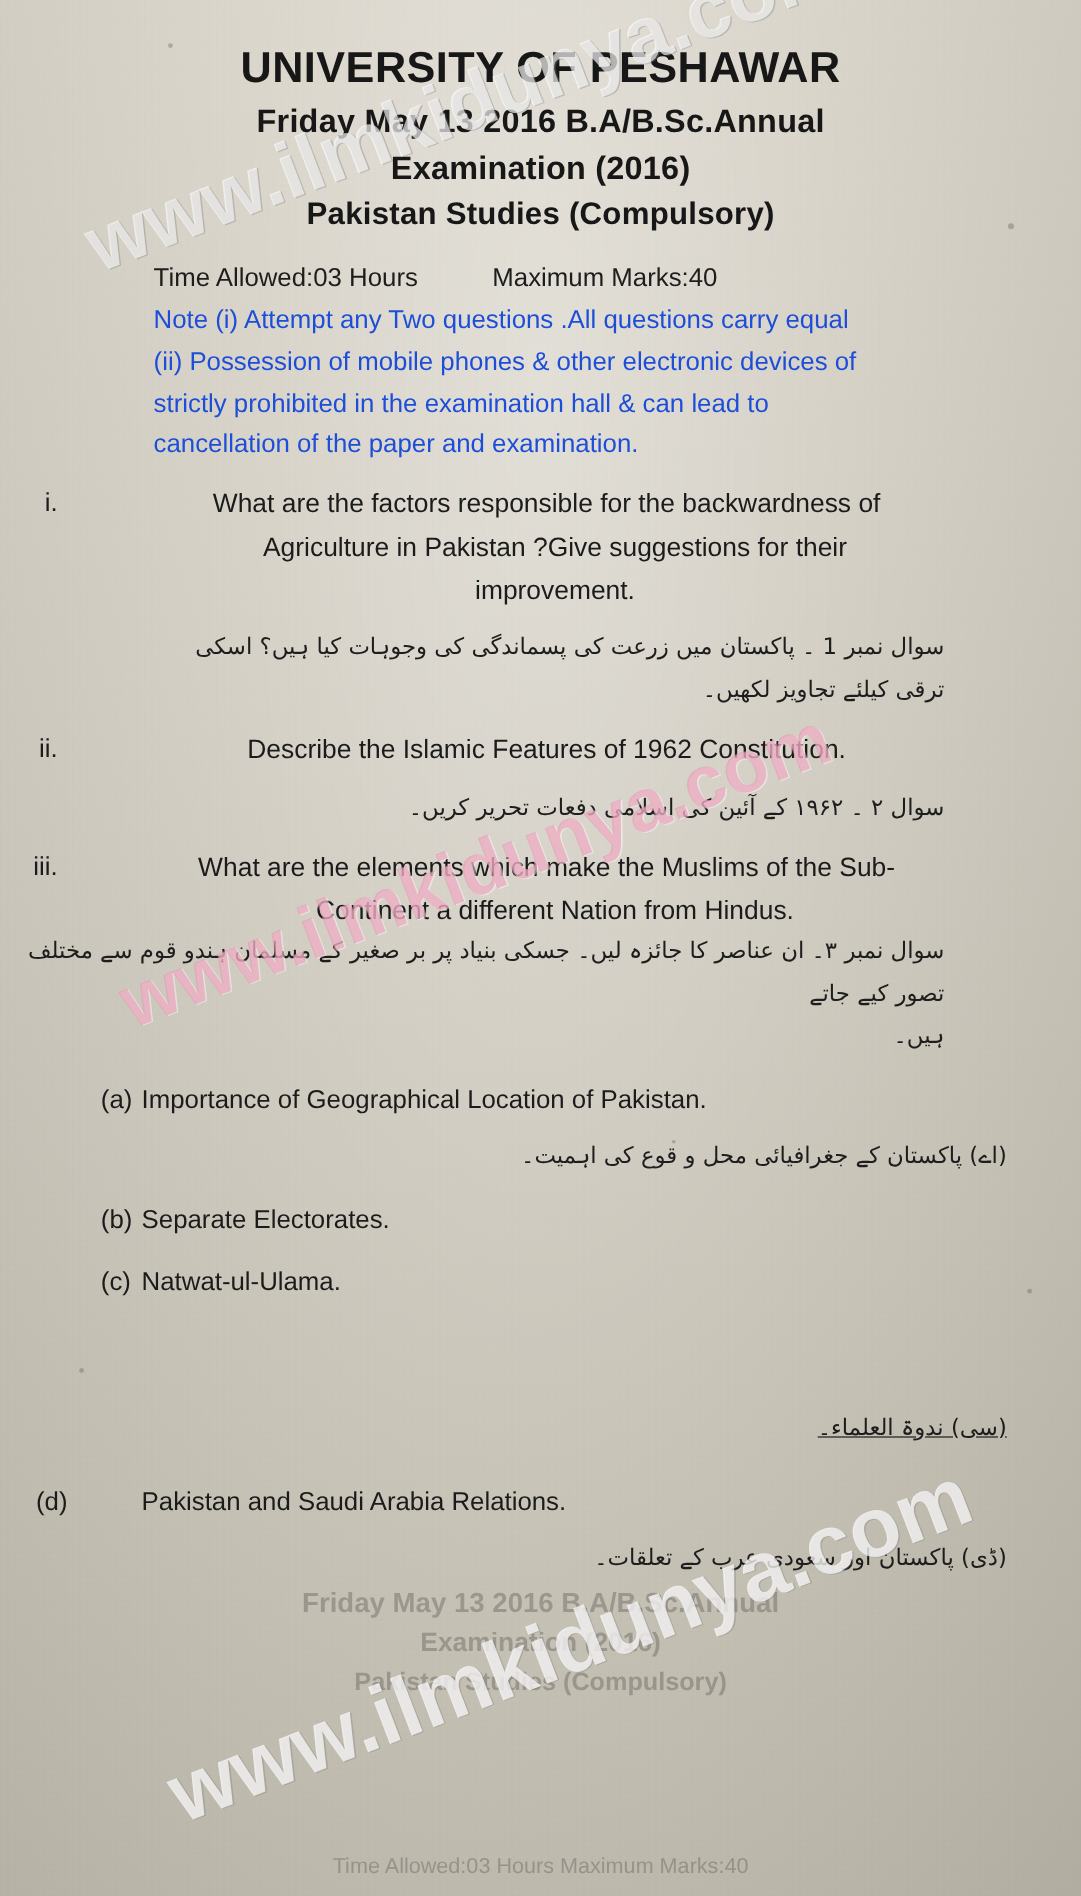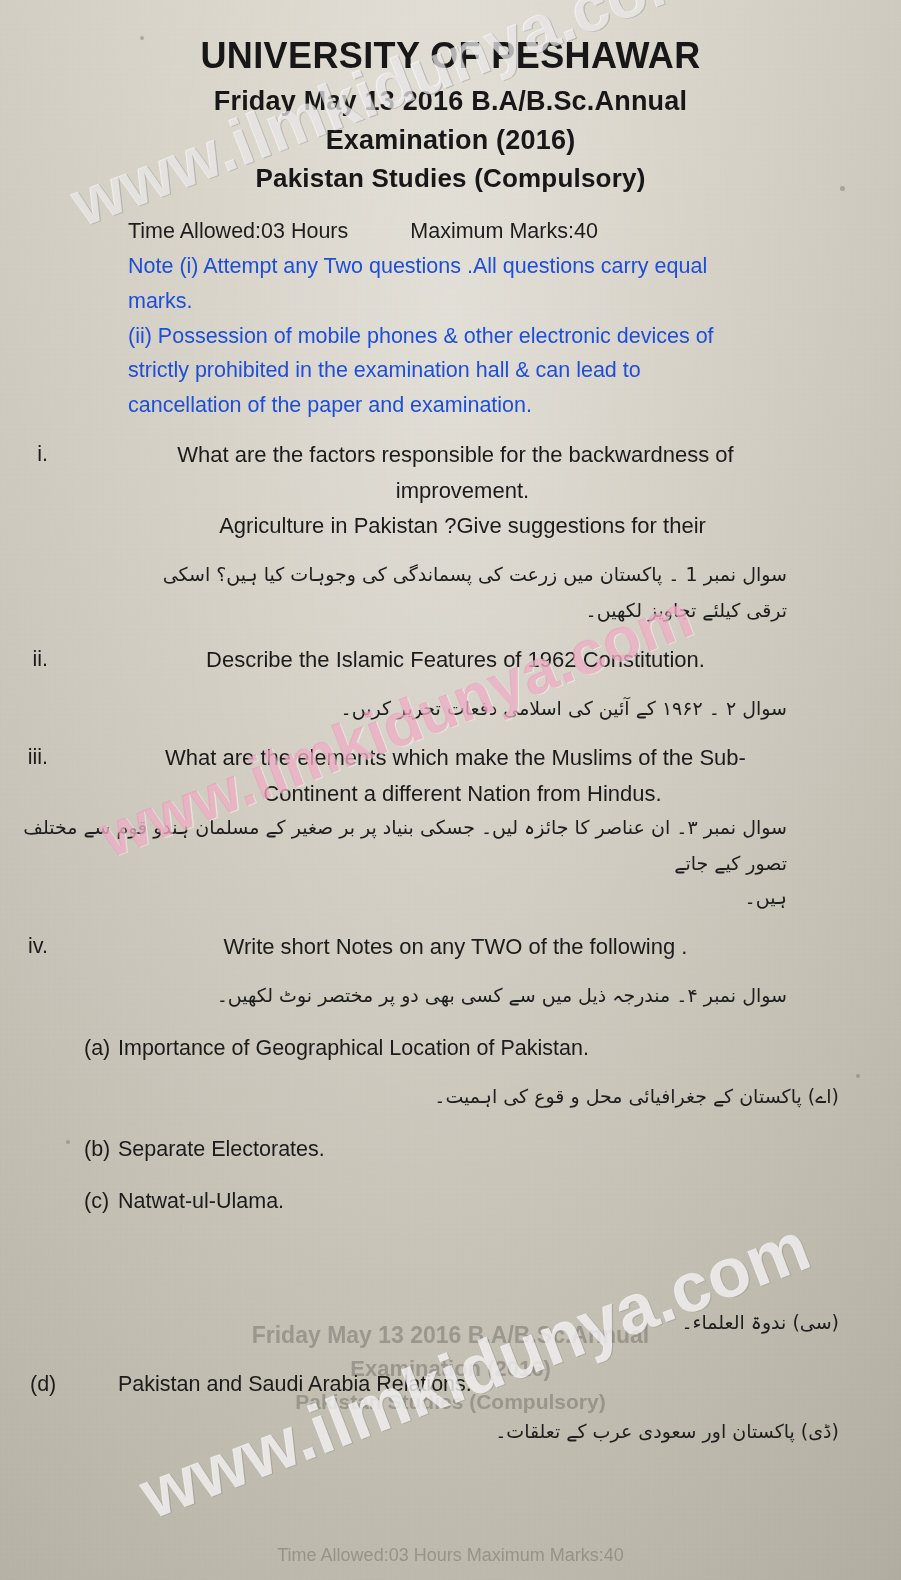--- a/index.html
+++ b/index.html
@@ -228,33 +228,32 @@
       <div class="line">Friday May 13 2016 B.A/B.Sc.Annual</div>
       <div class="line">Examination (2016)</div>
       <div class="line sub">Pakistan Studies (Compulsory)</div>
     </div>
 
     <div class="meta-block">
       <div class="meta-row">
         <span>Time Allowed:03 Hours</span><span class="spacer"></span><span>Maximum Marks:40</span>
       </div>
       <div class="note-line">Note (i) Attempt any Two questions .All questions carry equal</div>
-      <div class="note-line">marks.</div>
       <div class="note-line">(ii) Possession of mobile phones &amp; other electronic devices of</div>
       <div class="note-line">strictly prohibited in the examination hall &amp; can lead to</div>
       <div class="note-line">cancellation of the paper and examination.</div>
     </div>
 
     <div class="q">
       <div class="q-row">
         <div class="q-num">i.</div>
         <div class="q-text">
           <span>What are the factors responsible for the backwardness of</span>
+          <span class="indent">Agriculture in Pakistan ?Give suggestions for their</span>
           <span class="indent">improvement.</span>
-          <span class="indent">Agriculture in Pakistan ?Give suggestions for their</span>
         </div>
       </div>
       <div class="urdu">سوال نمبر 1 ۔ پاکستان میں زرعت کی پسماندگی کی وجوہات کیا ہیں؟ اسکی ترقی کیلئے تجاویز لکھیں۔</div>
     </div>
 
     <div class="q">
       <div class="q-row">
         <div class="q-num">ii.</div>
         <div class="q-text">
           <span>Describe the Islamic Features of 1962 Constitution.</span>
@@ -268,46 +267,37 @@
         <div class="q-num">iii.</div>
         <div class="q-text">
           <span>What are the elements which make the Muslims of the Sub-</span>
           <span class="indent">Continent a different Nation from Hindus.</span>
         </div>
       </div>
       <div class="urdu cont">سوال نمبر ۳۔ ان عناصر کا جائزہ لیں۔ جسکی بنیاد پر بر صغیر کے مسلمان ہندو قوم سے مختلف تصور کیے جاتے</div>
       <div class="urdu cont">ہیں۔</div>
     </div>
 
-    <div class="q">
-      <div class="q-row">
-        <div class="q-num">iv.</div>
-        <div class="q-text">
-          <span>Write short Notes on any TWO of the following .</span>
-        </div>
-      </div>
-      <div class="urdu tight">سوال نمبر ۴۔ مندرجہ ذیل میں سے کسی بھی دو پر مختصر نوٹ لکھیں۔</div>
-    </div>
 
     <div class="sub-row">
       <div class="sub-label">(a)</div>
       <div class="sub-text">Importance of Geographical Location of Pakistan.</div>
     </div>
     <div class="urdu tight">(اے) پاکستان کے جغرافیائی محل و قوع کی اہمیت۔</div>
 
     <div class="sub-row">
       <div class="sub-label">(b)</div>
       <div class="sub-text">Separate Electorates.</div>
     </div>
 
     <div class="sub-row">
       <div class="sub-label">(c)</div>
       <div class="sub-text">Natwat-ul-Ulama.</div>
     </div>
-    <div class="urdu tight" style="margin-top:86px;">(سی) ندوۃ العلماء۔</div>
+    <div class="urdu tight" style="margin-top:86px;text-decoration:underline;">(سی) ندوۃ العلماء۔</div>
 
     <div class="sub-row" style="margin-top:26px;">
       <div class="sub-label wide">(d)</div>
       <div class="sub-text">Pakistan and Saudi Arabia Relations.</div>
     </div>
     <div class="urdu tight">(ڈی) پاکستان اور سعودی عرب کے تعلقات۔</div>
 
   </div>
 
   <div class="wm wm-1">www.ilmkidunya.com</div>

